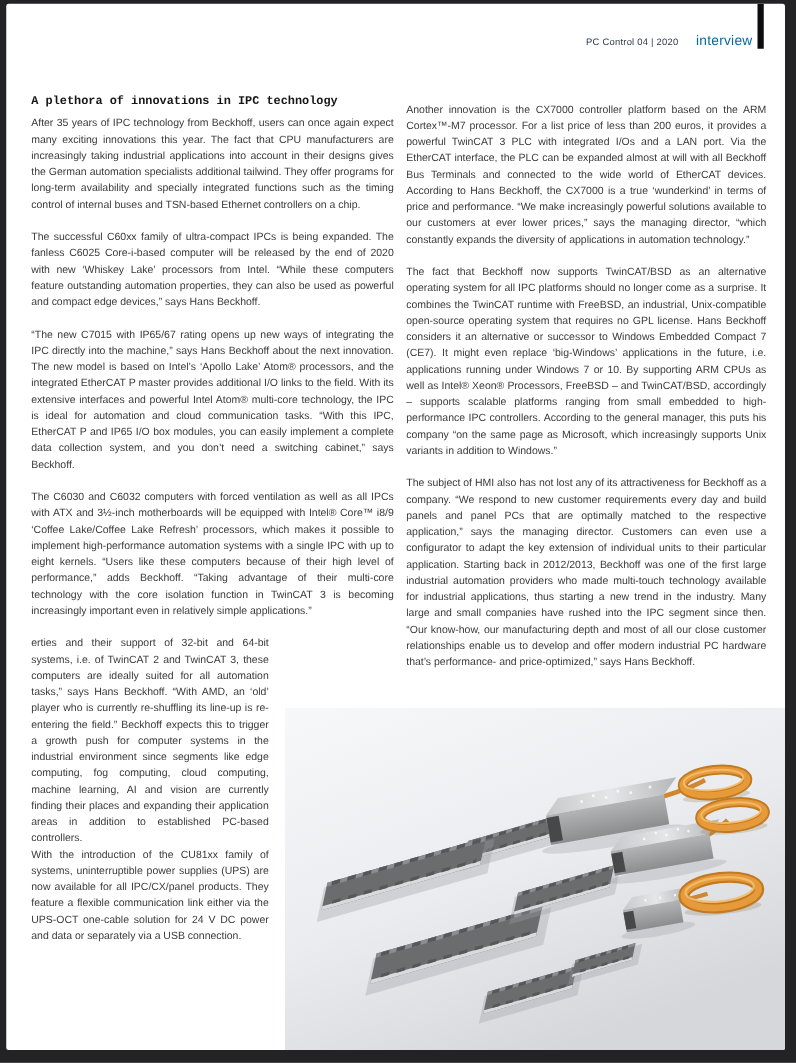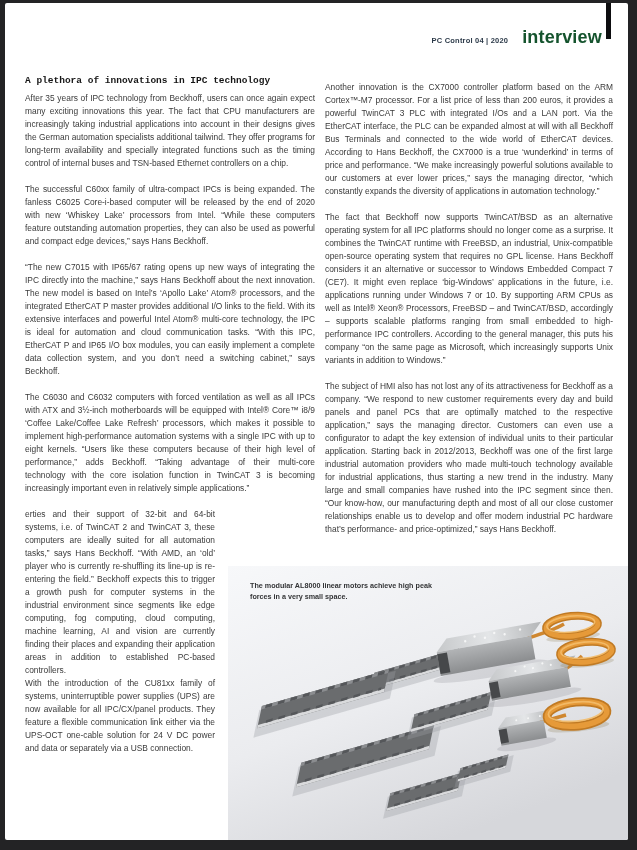--- a/index.html
+++ b/index.html
@@ -3,23 +3,23 @@
 <meta charset="utf-8">
 <style>
   html,body{margin:0;padding:0;background:#232325;}
   .frame{position:relative;width:637px;height:850px;background:#232325;overflow:hidden;
          font-family:"Liberation Sans",sans-serif;}
   .page{position:absolute;left:5px;top:3px;width:623px;height:837px;background:#ffffff;
         border-radius:2px;overflow:hidden;}
 
   
   .corner-tab{position:absolute;top:0;right:17px;width:5px;height:36px;background:#0d0d0f;}
-  .header{position:absolute;top:24px;right:26px;display:flex;align-items:baseline;gap:14px;font-weight:bold;}
+  .header{position:absolute;top:24px;right:26px;display:flex;align-items:baseline;gap:14px;}
   .issue{font-size:7.5px;color:#2b3948;letter-spacing:.2px;}
-  .section{font-size:18px;color:#14532d;letter-spacing:.2px;}
+  .section{font-size:11px;color:#0369a1;letter-spacing:.2px;}
 
   
   .col-left{position:absolute;left:20px;top:72px;width:290px;}
   .col-right{position:absolute;left:320px;top:78px;width:288px;}
   .heading{font-size:9.5px;font-weight:bold;color:#161616;margin:0 0 6px 0;font-family:Liberation Mono, monospace;}
   .para{font-size:8.4px;line-height:13px;color:#3a3a3a;text-align:justify;margin:0 0 13px 0;}
   .para-nogap{margin-bottom:0;}
   .narrow{width:190px;}
 
   
@@ -176,17 +176,16 @@
           <ellipse rx="26" ry="10" fill="none" stroke="#e69a39" stroke-width="5"></ellipse>
           <ellipse cx="-1" cy="-2" rx="24" ry="8" fill="none" stroke="#f3bc6b" stroke-width="1.6" opacity="0.9"></ellipse>
         </g>
         <g transform="translate(349,148) rotate(-6)">
           <ellipse cx="0" cy="13" rx="31" ry="4.5" fill="#8a7a55" opacity="0.25"></ellipse>
           <ellipse rx="30" ry="12" fill="none" stroke="#c07a24" stroke-width="9"></ellipse>
           <ellipse rx="30" ry="12" fill="none" stroke="#e69a39" stroke-width="5.5"></ellipse>
           <ellipse cx="-1" cy="-2.5" rx="27.5" ry="9.5" fill="none" stroke="#f3bc6b" stroke-width="1.8" opacity="0.9"></ellipse>
         </g>
       </svg>
-      <div class="caption">The modular AL8000 linear motors achieve high peak forces in a very small space.</div>
     </div>
 
   </div>
 </div>
 
 </body></html>

